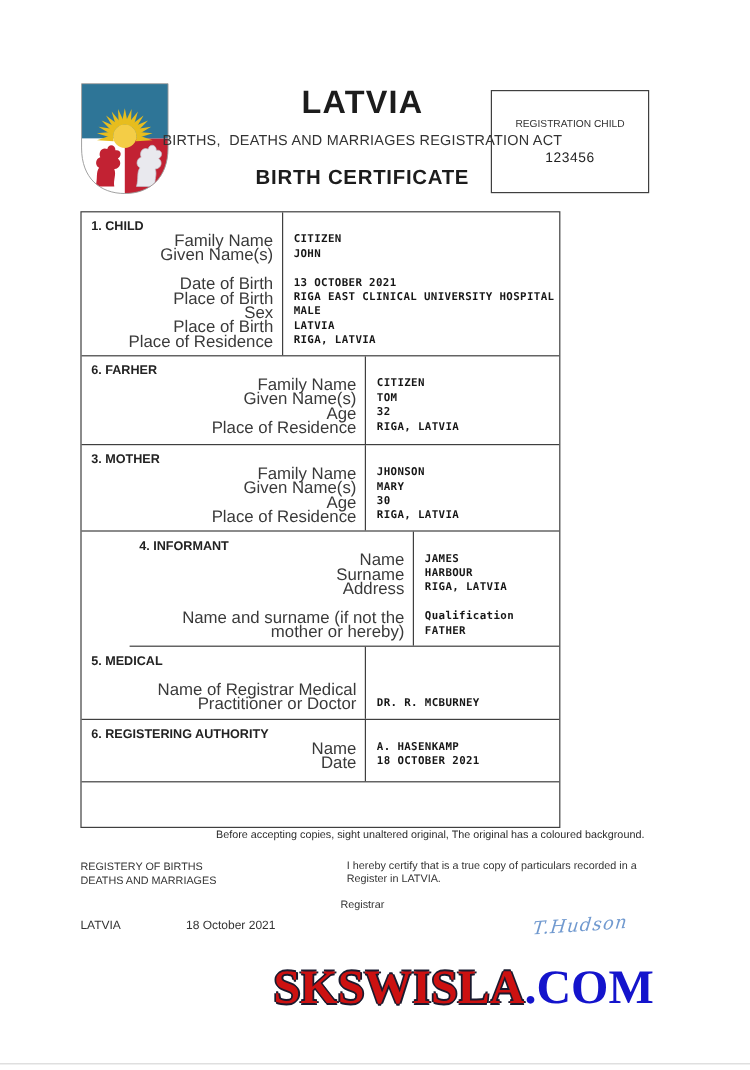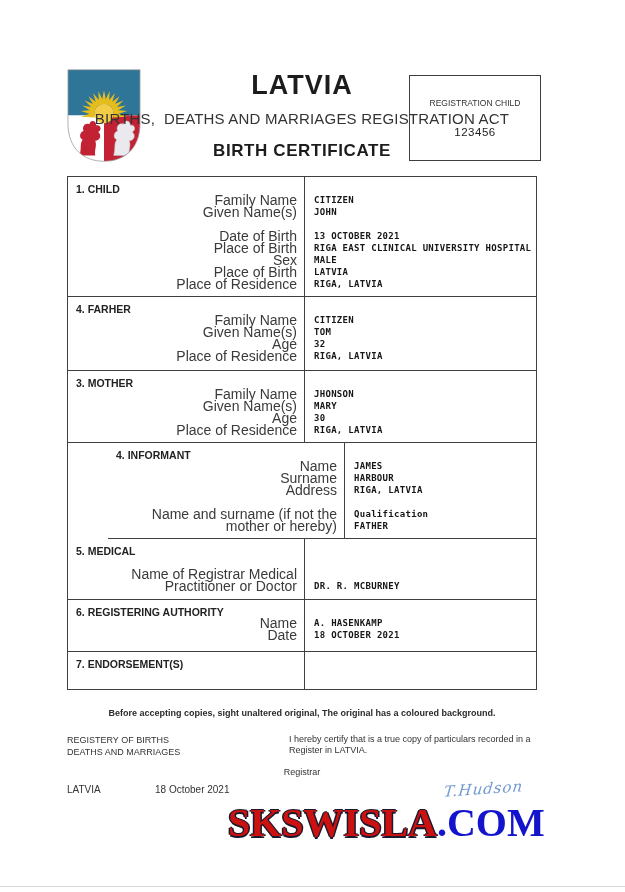--- a/index.html
+++ b/index.html
@@ -13,46 +13,46 @@
     box-sizing:border-box;
     padding:68px 88px 0 67px;
     overflow:hidden;
   }
   
   .header{position:relative;height:100px;}
   .crest{position:absolute;left:0;top:0;width:74px;height:95px;}
   .crest svg{width:74px;height:95px;display:block;}
   .header-center{position:absolute;left:0;top:0;width:470px;text-align:center;}
   .country-title{margin:2px 0 0 0;font-size:27px;font-weight:bold;letter-spacing:1px;color:#1c1c1c;}
-  .act-subtitle{margin-top:9px;font-size:15px;color:#333;white-space:pre;letter-spacing:0.2px;}
+  .act-subtitle{margin-top:9px;font-size:12px;color:#333;white-space:pre;letter-spacing:0.2px;}
   .doc-title{margin:14px 0 0 0;font-size:17px;font-weight:bold;letter-spacing:0.6px;color:#1c1c1c;}
   .reg-box{
     position:absolute;right:-4px;top:7px;width:132px;height:86px;
     border:1.5px solid #3f3f3f;box-sizing:border-box;text-align:center;
   }
   .reg-label{margin-top:22px;font-size:8.5px;color:#333;}
   .reg-number{margin-top:18px;font-size:11.5px;color:#222;letter-spacing:0.5px;text-align:center;}
   
-  .cert-table{margin-top:8px;border:1.5px solid #3f3f3f;width:470px;box-sizing:border-box;}
+  .cert-table{margin-top:8px;border:1.5px solid #3f3f3f;width:400px;box-sizing:border-box;}
   .section{display:flex;border-bottom:1.5px solid #3f3f3f;position:relative;box-sizing:border-box;}
   .section:last-child{border-bottom:none;}
   .sec-left{width:237px;border-right:1.5px solid #3f3f3f;position:relative;box-sizing:border-box;padding:0 7px 6px 8px;}
   .sec-right{flex:1;box-sizing:border-box;padding:0 4px 6px 9px;}
   .sec-title{position:absolute;top:6px;left:8px;font-size:10.5px;font-weight:bold;color:#222;white-space:nowrap;}
   .lbl-col{padding-top:17px;text-align:right;}
   .val-col{padding-top:17px;}
   .lbl{font-size:14px;line-height:12px;color:#3a3a3a;}
   .val{font-family:"DejaVu Sans Mono",monospace;font-weight:bold;font-size:9px;line-height:12px;letter-spacing:0.3px;color:#161616;white-space:nowrap;}
   .gap{height:12px;}
   .deep{padding-top:29px;}
   .deeper{padding-top:41px;}
   .s1{min-height:112px;} .s2{min-height:74px;} .s3{min-height:70px;}
   .s4{min-height:90px;margin-left:40px;}  .s5{min-height:61px;} .s6{min-height:52px;} .s7{min-height:37px;}
   
-  .footer-notice{margin-top:18px;text-align:center;font-size:9px;font-weight:bold;color:#2b2b2b;width:470px;}
+  .footer-notice{text-align:right;font-size:9px;font-weight:normal;color:#2b2b2b;width:470px;}
   .footer-cols{margin-top:16px;width:470px;display:flex;justify-content:space-between;}
   .registry{font-size:9px;line-height:12px;color:#333;}
   .certify{width:248px;font-size:9px;line-height:11px;color:#333;}
   .registrar-line{width:470px;text-align:center;margin-top:9px;font-size:9px;color:#333;}
   .bottom-line{width:470px;display:flex;margin-top:7px;align-items:flex-start;}
   .issue-place{width:88px;font-size:10px;color:#333;}
   .issue-date{font-size:10px;color:#333;}
   .sig-wrap{margin-left:auto;margin-right:14px;margin-top:-4px;}
   .signature{
     font-family:"DejaVu Serif",serif;font-style:italic;font-size:15px;
@@ -143,21 +143,21 @@
           <div class="val">RIGA EAST CLINICAL UNIVERSITY HOSPITAL</div>
           <div class="val">MALE</div>
           <div class="val">LATVIA</div>
           <div class="val">RIGA, LATVIA</div>
         </div>
       </div>
     </div>
 
     <div class="section s2">
       <div class="sec-left">
-        <div class="sec-title">4. FARHER</div>
+        <div class="sec-title">6. FARHER</div>
         <div class="lbl-col">
           <div class="lbl">Family Name</div>
           <div class="lbl">Given Name(s)</div>
           <div class="lbl">Age</div>
           <div class="lbl">Place of Residence</div>
         </div>
       </div>
       <div class="sec-right">
         <div class="val-col">
           <div class="val">CITIZEN</div>
@@ -236,23 +236,20 @@
       </div>
       <div class="sec-right">
         <div class="val-col">
           <div class="val">A. HASENKAMP</div>
           <div class="val">18 OCTOBER 2021</div>
         </div>
       </div>
     </div>
 
     <div class="section s7">
-      <div class="sec-left">
-        <div class="sec-title">7. ENDORSEMENT(S)</div>
-      </div>
       <div class="sec-right"></div>
     </div>
 
   </div>
 
   <div class="footer-notice">Before accepting copies, sight unaltered original, The original has a coloured background.</div>
 
   <div class="footer-cols">
     <div class="registry">
       <div>REGISTERY OF BIRTHS</div>

